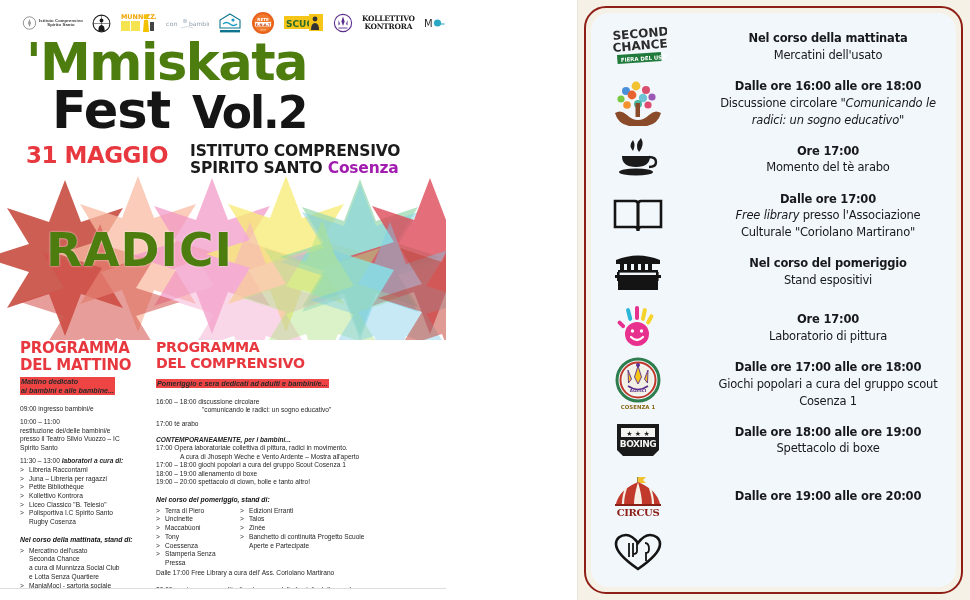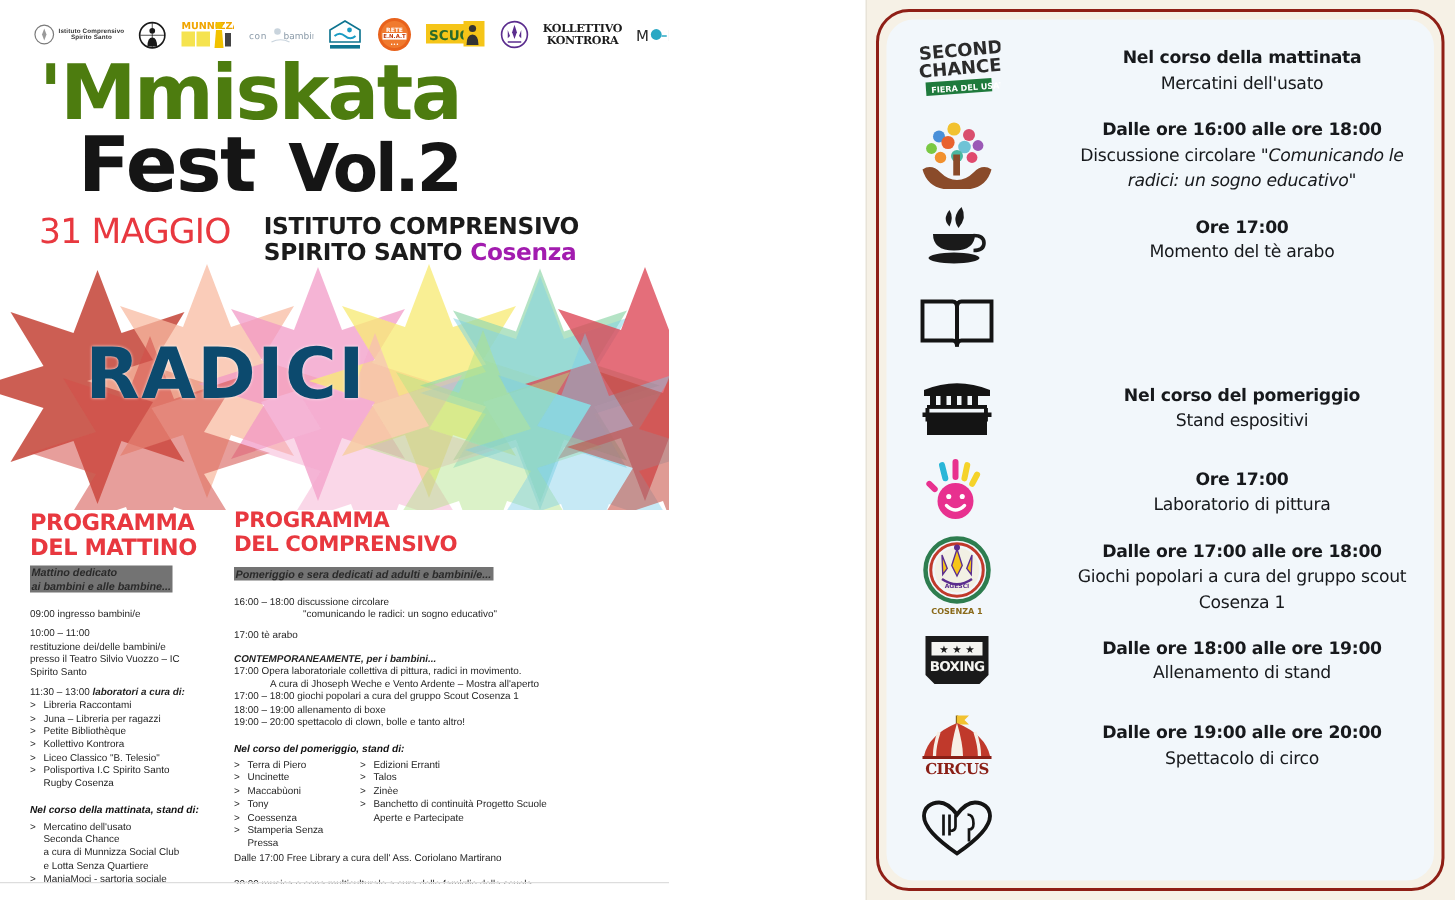--- a/index.html
+++ b/index.html
@@ -39,51 +39,51 @@
     line-height:0.92;margin:0;white-space:nowrap;
   }
   .t-line2{
     font-family:"DejaVu Sans", sans-serif;
     font-size:51px;font-weight:bold;letter-spacing:-1px;color:#151515;
     line-height:0.95;margin:0;white-space:nowrap;padding-left:26px;
   }
   .t-line2 .vol{font-size:44px;letter-spacing:-2px;margin-left:22px;}
   .subrow{position:absolute;top:143px;left:26px;width:400px;display:flex;align-items:flex-start;}
   .date-big{
-    font-size:23px;font-weight:normal;color:#e8383f;letter-spacing:-0.5px;white-space:nowrap;
+    font-size:23px;font-weight:bold;color:#e8383f;letter-spacing:-0.5px;white-space:nowrap;
     font-family:"DejaVu Sans", sans-serif;line-height:1.05;
   }
   .venue{margin-left:22px;line-height:1.12;}
   .venue-l1{font-size:15.5px;font-weight:bold;color:#1b1b1b;letter-spacing:-0.2px;white-space:nowrap;font-family:"DejaVu Sans", sans-serif;}
   .venue-l2{font-size:15.5px;font-weight:bold;color:#1b1b1b;letter-spacing:-0.2px;white-space:nowrap;font-family:"DejaVu Sans", sans-serif;}
   .venue-l2 .city{color:#a21caf;}
 
   
   .art-band{position:absolute;top:176px;left:0;width:446px;height:164px;overflow:hidden;}
   .art-band svg{position:absolute;top:0;left:0;}
   .radici-word{
-    position:absolute;top:222px;left:57px;
+    position:absolute;top:222px;left:46px;
     font-family:"DejaVu Sans", sans-serif;
-    font-size:47px;font-weight:bold;color:#0c4a6e;letter-spacing:1px;
+    font-size:47px;font-weight:bold;color:#4d7c0f;letter-spacing:1px;
     text-shadow:0 0 2px rgba(255,255,255,.9);
   }
 
   
   .cols{position:absolute;top:340px;left:0;width:446px;height:248px;display:flex;}
   .col-l{width:152px;padding-left:20px;box-sizing:border-box;}
   .col-r{width:294px;padding-left:4px;box-sizing:border-box;}
 
   .ph{
     font-family:"DejaVu Sans", sans-serif;
     font-size:15px;font-weight:bold;color:#e8383f;line-height:1.12;letter-spacing:-0.3px;
   }
   .ph.small{font-size:14.2px;}
   .ph-sub{
     font-size:7.2px;font-style:italic;font-weight:bold;color:#2a2a2a;line-height:1.25;
-    background:#737373;display:inline-block;padding:0 1px;margin-top:3px;
+    background:#ef4444;display:inline-block;padding:0 1px;margin-top:3px;
   }
   .blk{font-size:6.6px;color:#1f1f1f;line-height:1.3;margin-top:8px;}
   .blk p{margin:0 0 5px 0;}
   .blk .nogap{margin:0;}
   .ital-b{font-style:italic;font-weight:bold;}
   .lst{margin:0;padding:0;list-style:none;}
   .lst li{position:relative;padding-left:9px;line-height:1.32;}
   .lst li:before{content:">";position:absolute;left:0;top:0;}
   .lst li.cont{padding-left:9px;}
   .lst li.cont:before{content:"";}
@@ -404,20 +404,24 @@
         </div>
 
         <div class="srow">
           <div class="sicon">
             <svg width="50" height="38" viewBox="0 0 50 38">
               <path d="M2 4 h20 q3 0 3 4 v26 q0 -4 -3 -4 h-20 z" fill="none" stroke="#141414" stroke-width="2.6"></path>
               <path d="M48 4 h-20 q-3 0 -3 4 v26 q0 -4 3 -4 h20 z" fill="none" stroke="#141414" stroke-width="2.6"></path>
               <path d="M25 8 v26" stroke="#141414" stroke-width="2.2"></path>
             </svg>
           </div>
+          <div class="stext">
+            <div class="s-time">Dalle ore 17:00</div>
+            <div class="s-desc"><em>Free library</em><span> presso l'Associazione Culturale "Coriolano Martirano"</span></div>
+          </div>
         </div>
 
         <div class="srow">
           <div class="sicon">
             <svg width="48" height="42" viewBox="0 0 48 42">
               <path d="M2 9 q22 -9 44 0 v4 h-44 z" fill="#141414"></path>
               <rect x="6" y="13" width="4" height="6" fill="#141414"></rect>
                 <rect x="13" y="13" width="4" height="6" fill="#141414"></rect>
               <rect x="20" y="13" width="4" height="6" fill="#141414"></rect>
                 <rect x="27" y="13" width="4" height="6" fill="#141414"></rect>
@@ -479,39 +483,38 @@
           <div class="sicon">
             <svg width="48" height="40" viewBox="0 0 48 40">
               <path d="M3 4 h42 v26 l-6 6 h-30 l-6 -6 z" fill="#1a1a1a"></path>
               <rect x="7" y="8" width="34" height="9" fill="#f4f4f0"></rect>
               <text x="24" y="15.5" font-family="DejaVu Sans" font-size="7" font-weight="bold" fill="#1a1a1a" text-anchor="middle">★ ★ ★</text>
               <text x="24" y="27" font-family="DejaVu Sans" font-size="9" font-weight="bold" fill="#f4f4f0" text-anchor="middle" letter-spacing="-0.5">BOXING</text>
             </svg>
           </div>
           <div class="stext">
             <div class="s-time">Dalle ore 18:00 alle ore 19:00</div>
-            <div class="s-desc">Allenamento di stand</div>
+            <div class="s-desc">Spettacolo di boxe</div>
           </div>
         </div>
 
         <div class="srow">
           <div class="sicon">
             <svg width="50" height="46" viewBox="0 0 50 46">
               <path d="M25 3 v6" stroke="#8a6a1a" stroke-width="1.6"></path>
               <path d="M25 3 h8 l-3 3 l3 3 h-8 z" fill="#f2c230"></path>
               <path d="M25 8 q-19 8 -22 22 h44 q-3 -14 -22 -22 z" fill="#c0392b"></path>
               <path d="M25 8 q-4 14 -4 22 h8 q0 -8 -4 -22 z" fill="#f6efe6"></path>
               <path d="M13 14 q-3 9 -3 16 M37 14 q3 9 3 16" stroke="#f6efe6" stroke-width="2.2" fill="none"></path>
               <rect x="2" y="30" width="46" height="2" fill="#8a1f16"></rect>
               <text x="25" y="42" font-family="DejaVu Serif" font-size="10" font-weight="bold" fill="#8a1f16" text-anchor="middle" letter-spacing="-0.4">CIRCUS</text>
             </svg>
           </div>
           <div class="stext">
             <div class="s-time">Dalle ore 19:00 alle ore 20:00</div>
-            <div class="s-desc">Spettacolo di circo</div>
           </div>
         </div>
 
         <div class="srow">
           <div class="sicon">
             <svg width="50" height="42" viewBox="0 0 50 42">
               <path d="M25 37 C9 26 3 18 3 12 C3 6 8 3 13 3 C18 3 22 7 25 11 C28 7 32 3 37 3 C42 3 47 6 47 12 C47 18 41 26 25 37 Z" fill="none" stroke="#141414" stroke-width="2.6"></path>
               <path d="M16 11 v14 M20 11 v14 M24 11 v8 q0 3 -4 3" fill="none" stroke="#141414" stroke-width="1.8"></path>
               <path d="M32 11 q4 0 4 6 q0 4 -3 4 v8" fill="none" stroke="#141414" stroke-width="1.8"></path>
             </svg>

